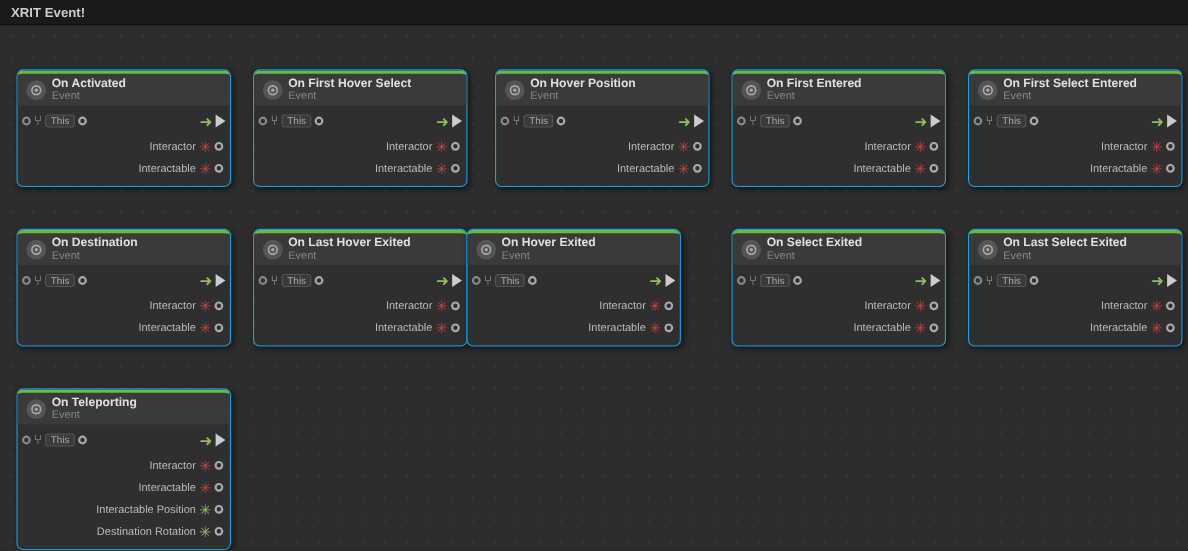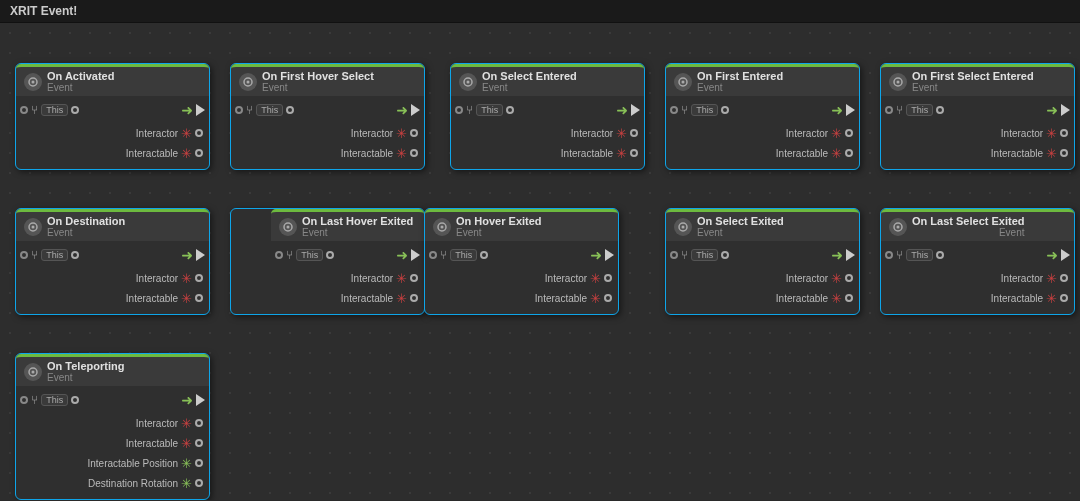--- a/index.html
+++ b/index.html
@@ -221,21 +221,21 @@
     </div>
     <div class="node" style="left: 450px; top: 40px;">
       <div class="node-header">
         <div class="node-icon">
           <svg viewBox="0 0 10 10" fill="none">
     <circle cx="5" cy="5" r="4" stroke="#aaa" stroke-width="1.5"></circle>
     <circle cx="5" cy="5" r="1.5" fill="#aaa"></circle>
   </svg>
         </div>
         <div>
-          <div class="node-title">On Select Entered</div>
+          <div class="node-title">On Hover Position</div>
           <div class="node-subtitle">Event</div>
         </div>
       </div>
       <div class="node-body">
         <div class="node-row">
           <div class="pin-left">
             <div class="small-circle"></div>
             <span style="color: rgb(170, 170, 170); font-size: 12px;">⑂</span>
             <span class="this-badge">This</span>
             <div class="small-circle" style="border-color: rgb(170, 170, 170);"></div>
@@ -368,21 +368,21 @@
           <span style="margin-left: 3px; font-size: 13px; color: rgb(200, 64, 64);">✳</span>
           <div class="small-circle" style="border-color: rgb(170, 170, 170); margin-left: 3px;"></div>
         </div>
         <div class="node-row" style="justify-content: flex-end; padding-right: 6px;">
           <span class="pin-label">Interactable</span>
           <span style="margin-left: 3px; font-size: 13px; color: rgb(200, 64, 64);">✳</span>
           <div class="small-circle" style="border-color: rgb(170, 170, 170); margin-left: 3px;"></div>
         </div>
       </div>
     </div>
-    <div class="node" style="left: 230px; top: 185px; padding-left: 40px;">
+    <div class="node" style="left: 230px; top: 185px;">
       <div class="node-header">
         <div class="node-icon">
           <svg viewBox="0 0 10 10" fill="none">
     <circle cx="5" cy="5" r="4" stroke="#aaa" stroke-width="1.5"></circle>
     <circle cx="5" cy="5" r="1.5" fill="#aaa"></circle>
   </svg>
         </div>
         <div>
           <div class="node-title">On Last Hover Exited</div>
           <div class="node-subtitle">Event</div>
@@ -485,21 +485,21 @@
           <span style="margin-left: 3px; font-size: 13px; color: rgb(200, 64, 64);">✳</span>
           <div class="small-circle" style="border-color: rgb(170, 170, 170); margin-left: 3px;"></div>
         </div>
         <div class="node-row" style="justify-content: flex-end; padding-right: 6px;">
           <span class="pin-label">Interactable</span>
           <span style="margin-left: 3px; font-size: 13px; color: rgb(200, 64, 64);">✳</span>
           <div class="small-circle" style="border-color: rgb(170, 170, 170); margin-left: 3px;"></div>
         </div>
       </div>
     </div>
-    <div class="node" style="left: 880px; top: 185px; text-align: right;">
+    <div class="node" style="left: 880px; top: 185px;">
       <div class="node-header">
         <div class="node-icon">
           <svg viewBox="0 0 10 10" fill="none">
     <circle cx="5" cy="5" r="4" stroke="#aaa" stroke-width="1.5"></circle>
     <circle cx="5" cy="5" r="1.5" fill="#aaa"></circle>
   </svg>
         </div>
         <div>
           <div class="node-title">On Last Select Exited</div>
           <div class="node-subtitle">Event</div>

